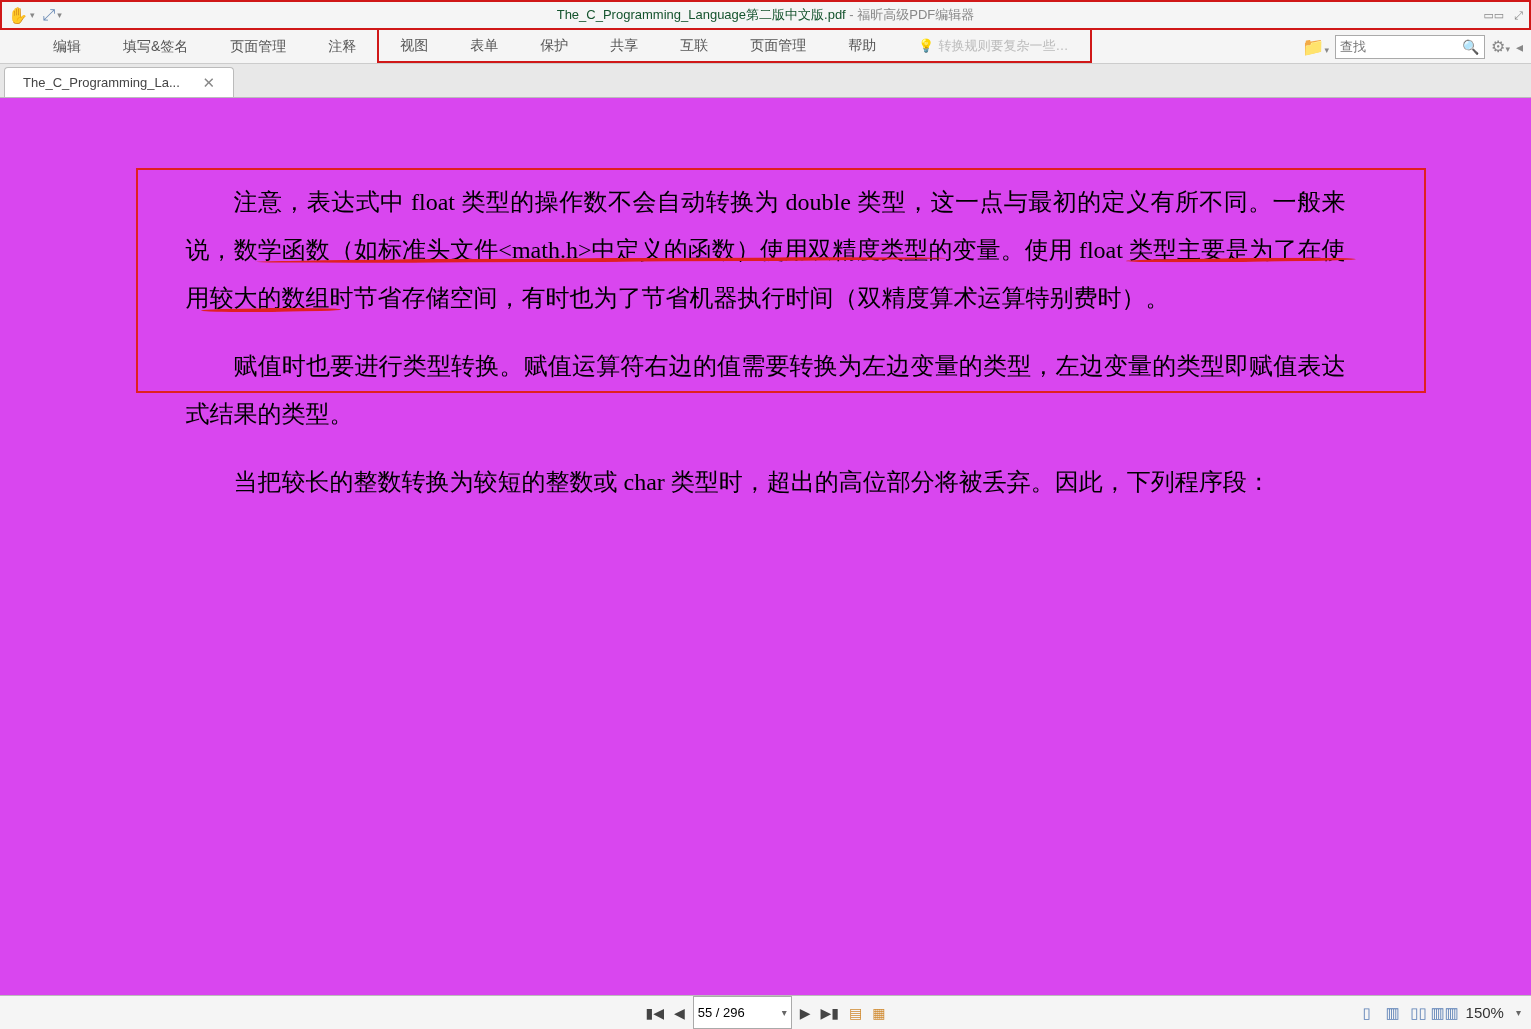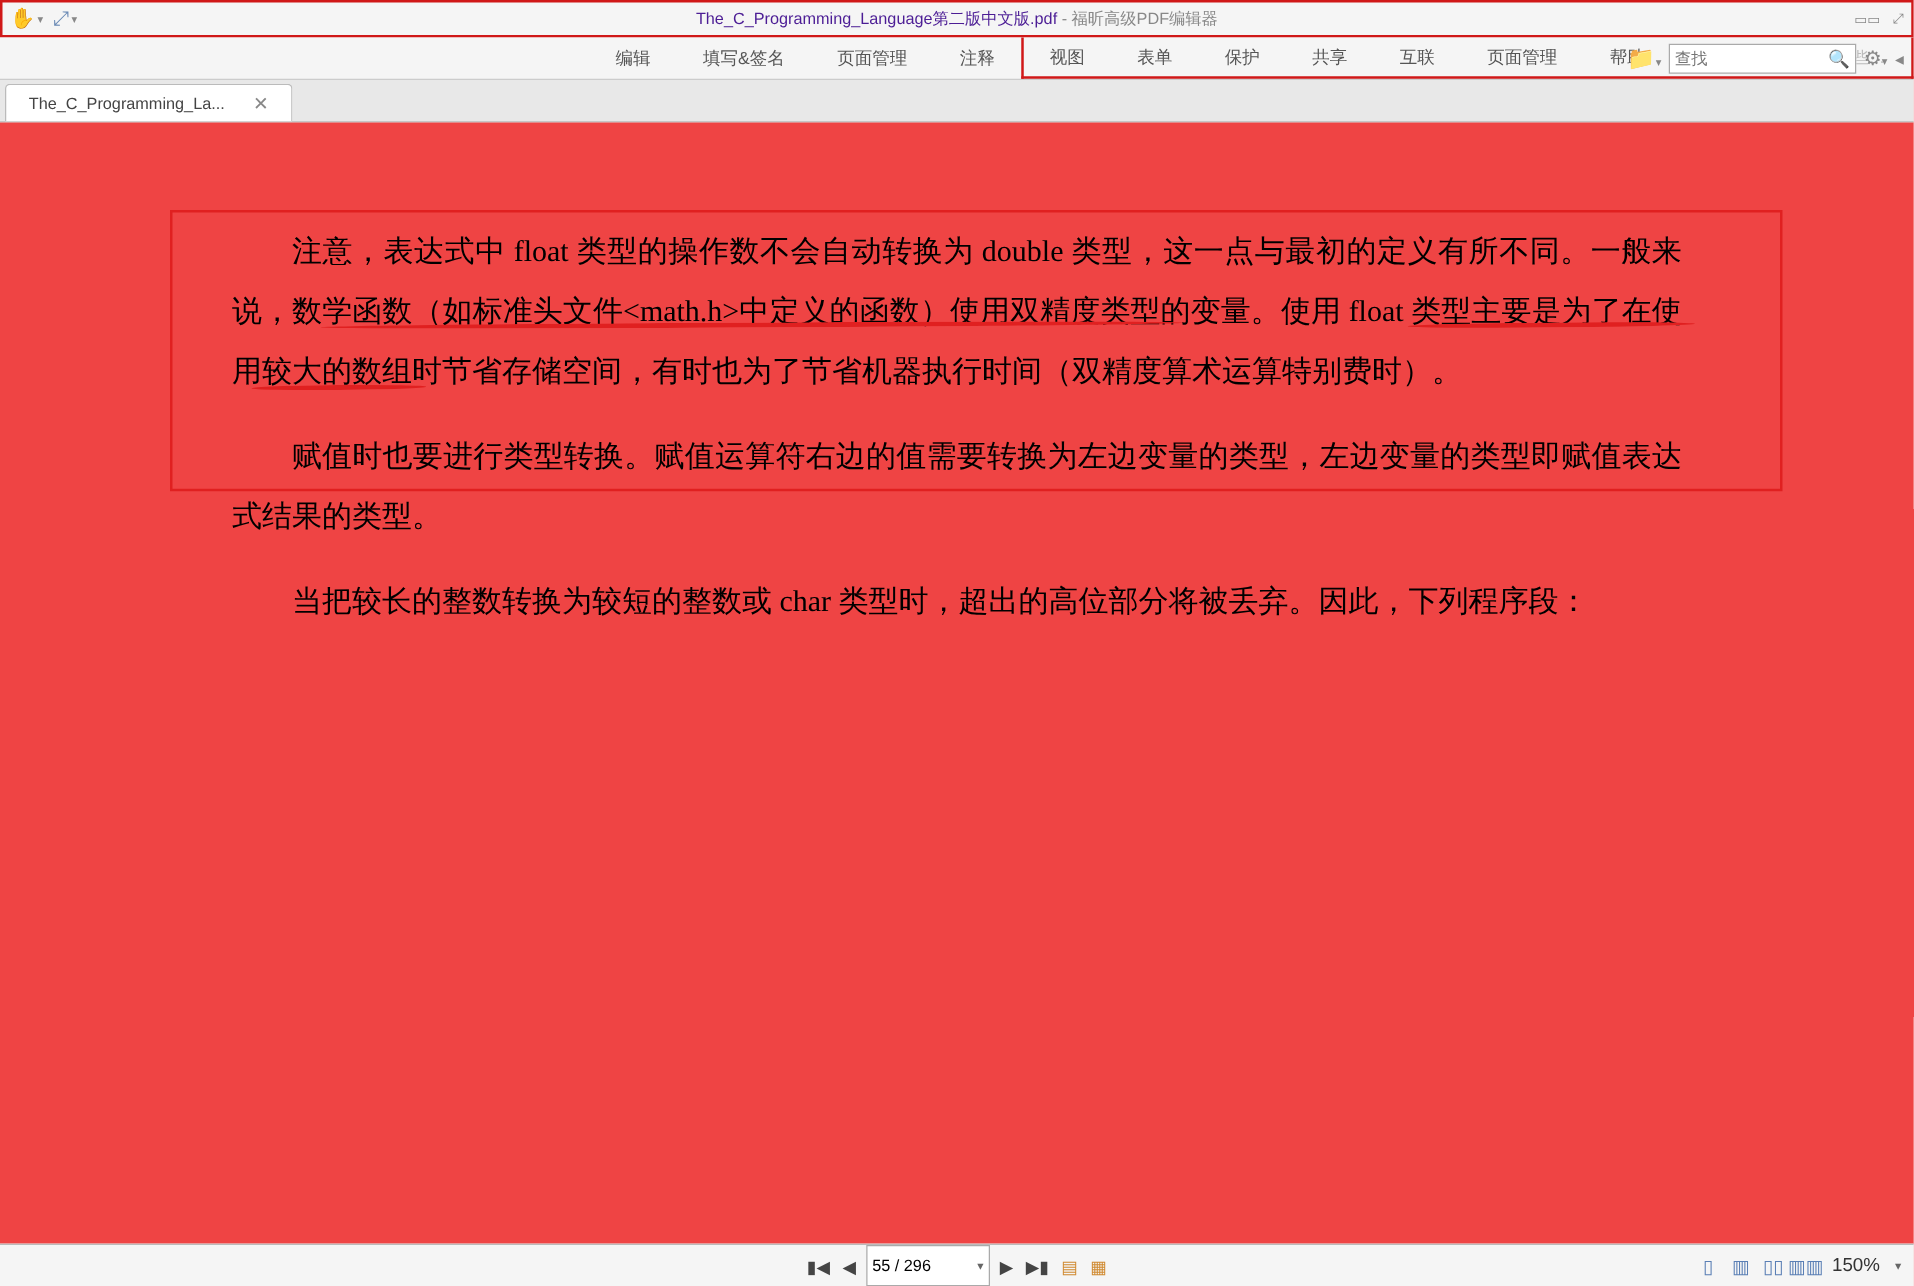--- a/index.html
+++ b/index.html
@@ -27,21 +27,21 @@
       display: flex;
       align-items: center;
       gap: 8px;
     }
     .titlebar-center {
       position: absolute;
       left: 50%;
       transform: translateX(-50%);
       white-space: nowrap;
     }
-    .titlebar-title-main { color: #4c1d95; }
+    .titlebar-title-main { color: #14532d; }
     .titlebar-title-app { color: #888; }
     .titlebar-right {
       display: flex;
       align-items: center;
       gap: 10px;
       color: #888;
     }
     .qat-btn {
       display: inline-flex;
       align-items: center;
@@ -54,21 +54,20 @@
       height: 34px;
       background: #f5f5f5;
       border-bottom: 1px solid #ccc;
       display: flex;
       align-items: center;
       font-size: 14px;
       color: #555;
       padding-left: 32px;
       gap: 0;
       position: relative;
-      justify-content: flex-end;
     }
     .menu-item {
       padding: 0 21px;
       height: 100%;
       display: flex;
       align-items: center;
       cursor: pointer;
     }
     .menu-red-group {
       display: flex;
@@ -131,21 +130,21 @@
       border-radius: 4px 4px 0 0;
       display: flex;
       align-items: center;
       justify-content: space-between;
       padding: 0 18px;
       font-size: 13px;
       color: #444;
     }
     .tab-close { color: #888; cursor: pointer; font-size: 15px; }
     .page-area {
-      background: #ef4444;
+      background: #d946ef;
       height: calc(1029px - 30px - 34px - 34px - 34px);
       overflow: hidden;
       position: relative;
     }
     .page-content {
       width: 1280px;
       margin: 0 auto;
       padding: 80px 60px 30px 60px;
       position: relative;
     }

